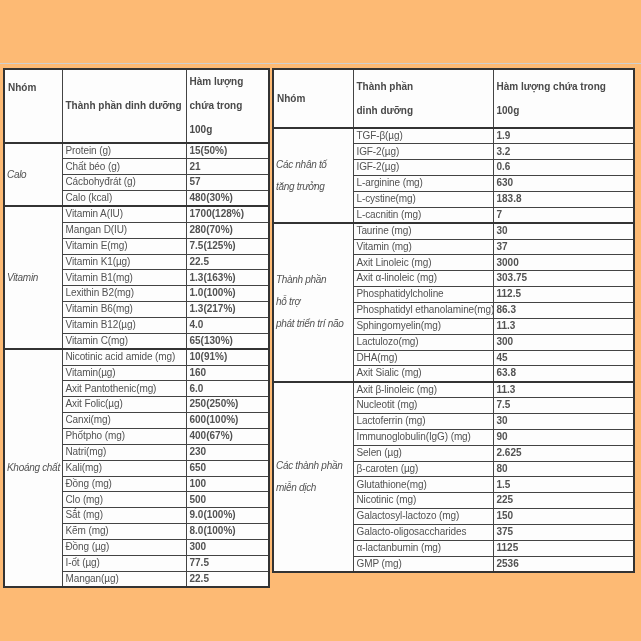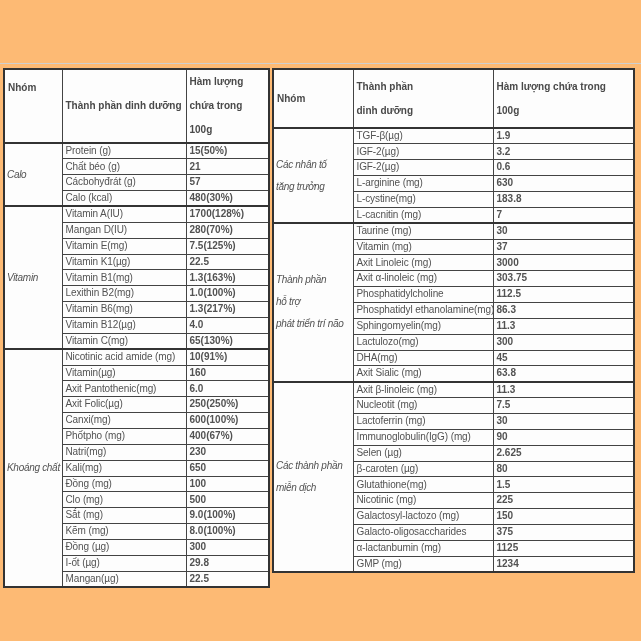--- a/index.html
+++ b/index.html
@@ -167,21 +167,21 @@
         <tr>
           <td class="name-cell">Kẽm (mg)</td>
           <td class="value-cell">8.0(100%)</td>
         </tr>
         <tr>
           <td class="name-cell">Đồng (µg)</td>
           <td class="value-cell">300</td>
         </tr>
         <tr>
           <td class="name-cell">I-ốt (µg)</td>
-          <td class="value-cell">29.8</td>
+          <td class="value-cell">77.5</td>
         </tr>
         <tr>
           <td class="name-cell">Mangan(µg)</td>
           <td class="value-cell">22.5</td>
         </tr>
       </tbody>
   </table>
 
   <table class="nutri t-right">
     <colgroup>
@@ -308,17 +308,17 @@
         <tr>
           <td class="name-cell">Galacto-oligosaccharides</td>
           <td class="value-cell">375</td>
         </tr>
         <tr>
           <td class="name-cell">α-lactanbumin (mg)</td>
           <td class="value-cell">1125</td>
         </tr>
         <tr>
           <td class="name-cell">GMP (mg)</td>
-          <td class="value-cell">1234</td>
+          <td class="value-cell">2536</td>
         </tr>
       </tbody>
   </table>
 </div>
 
 </body></html>

